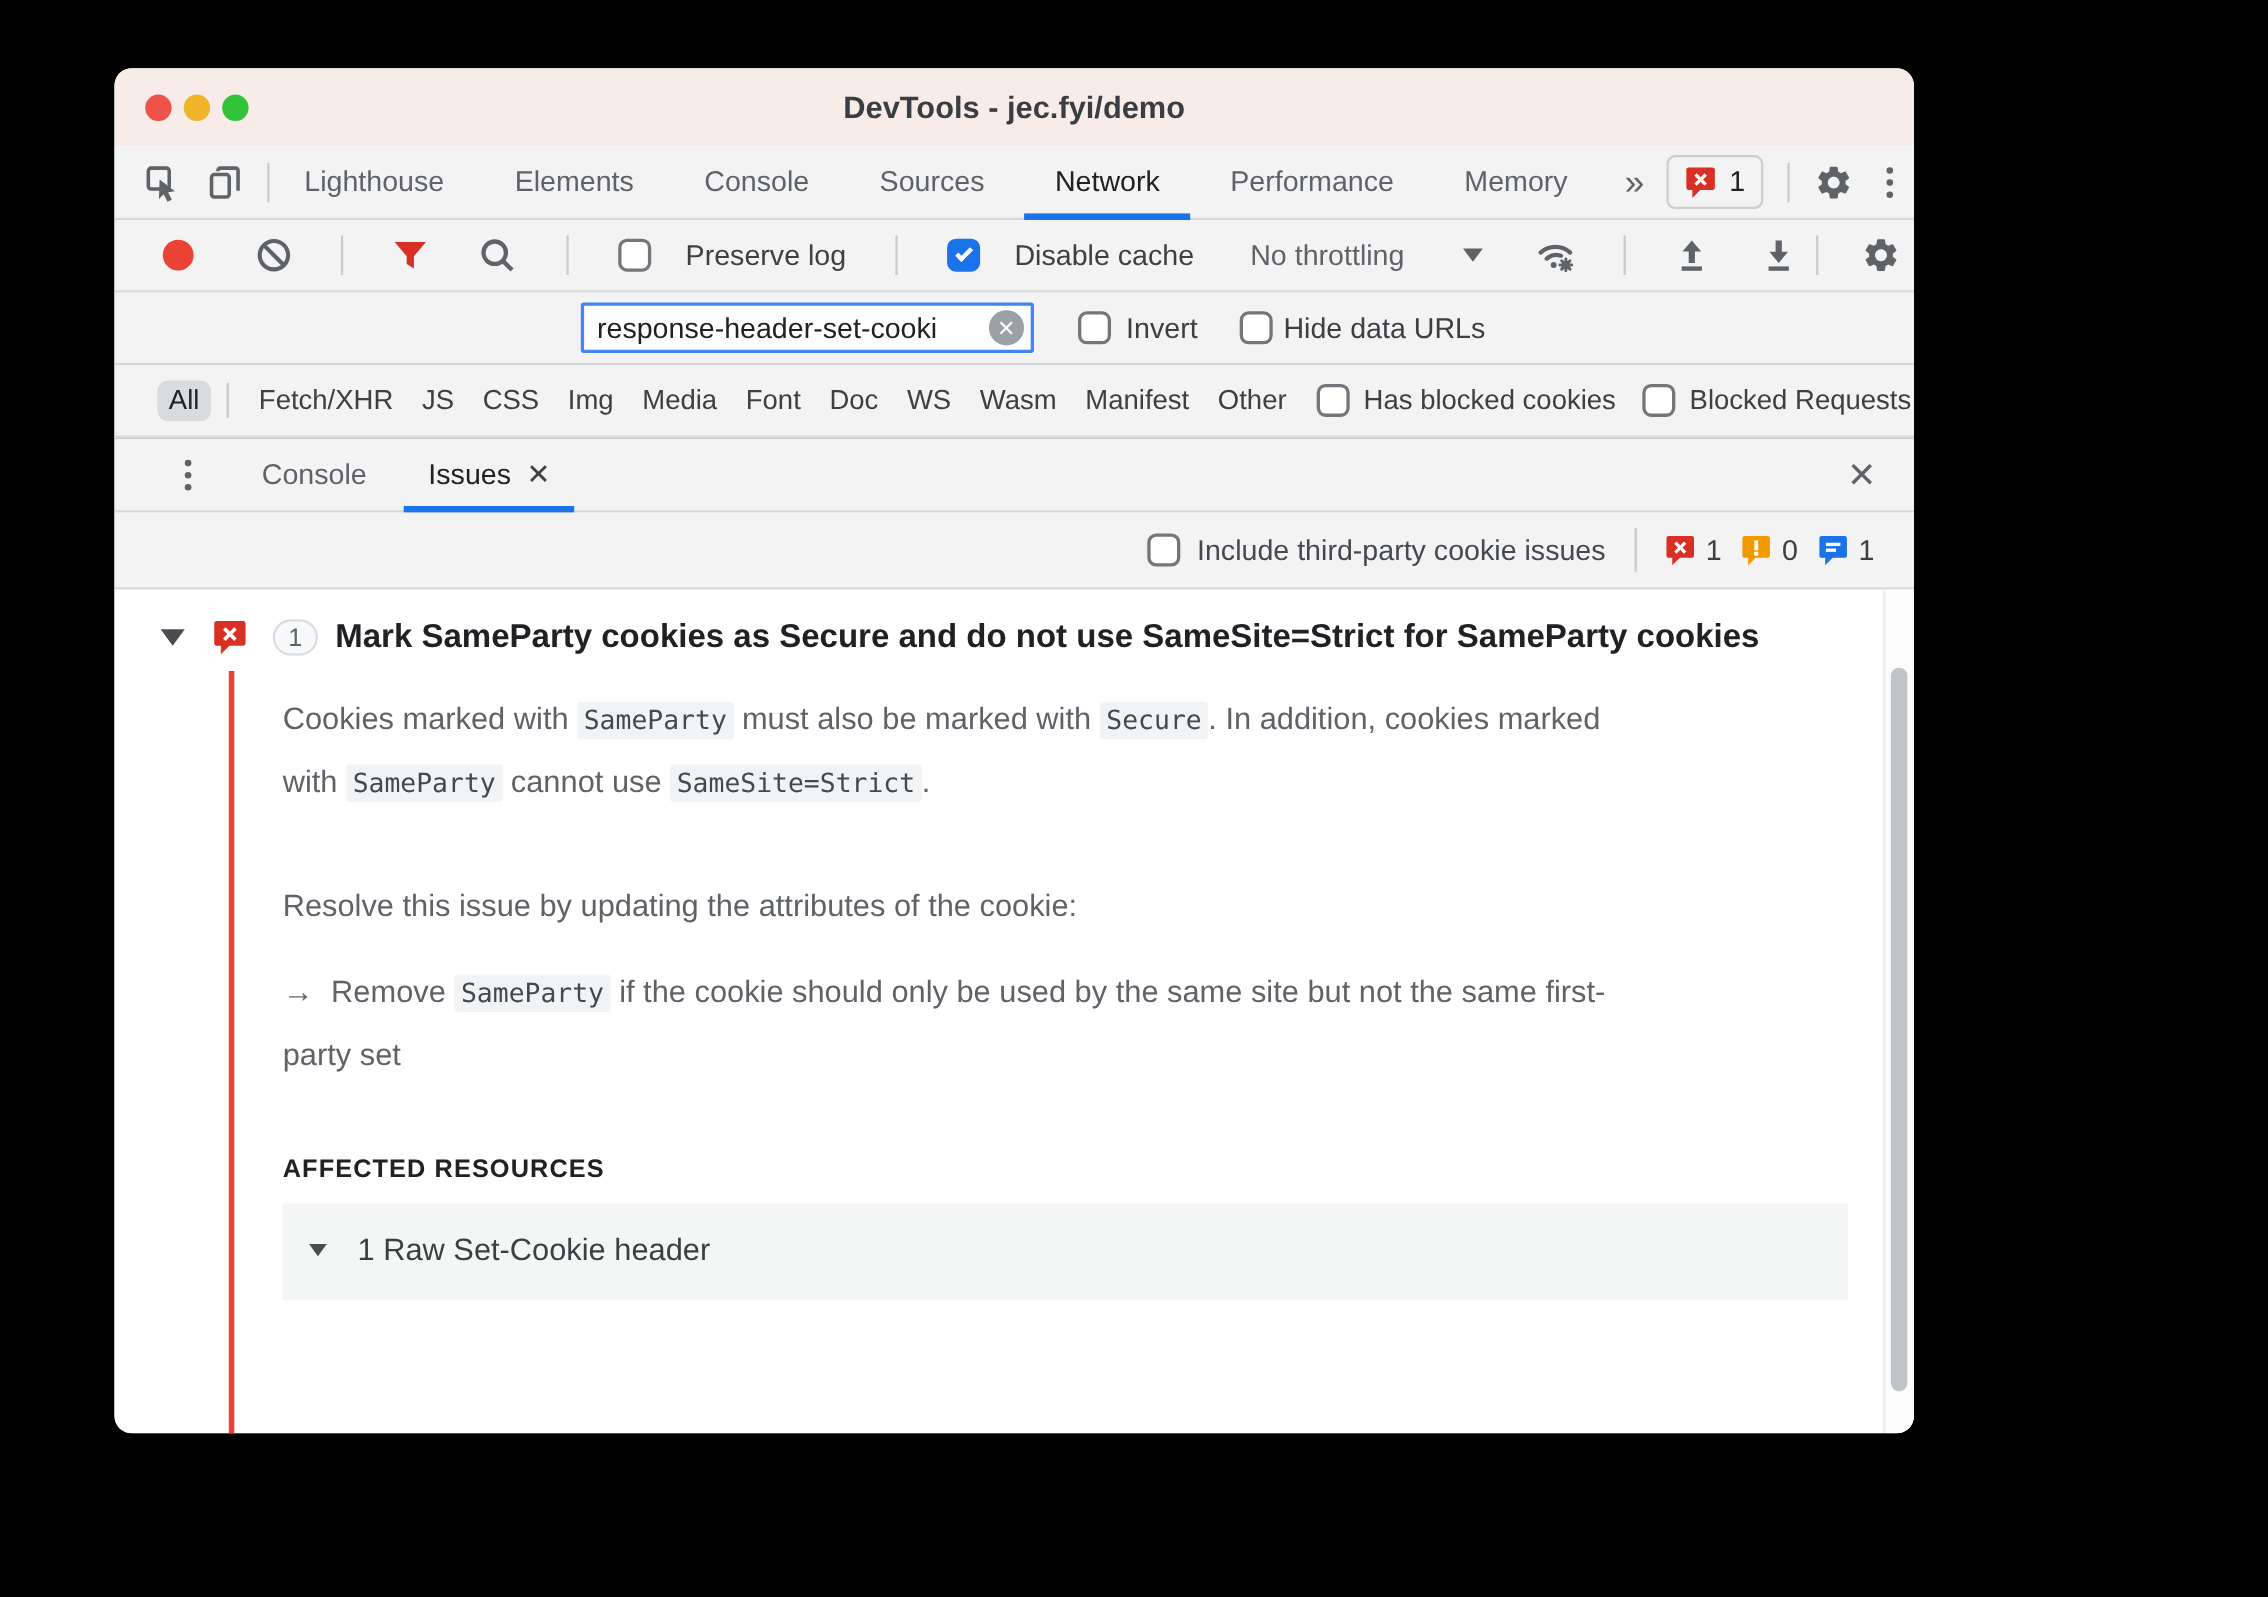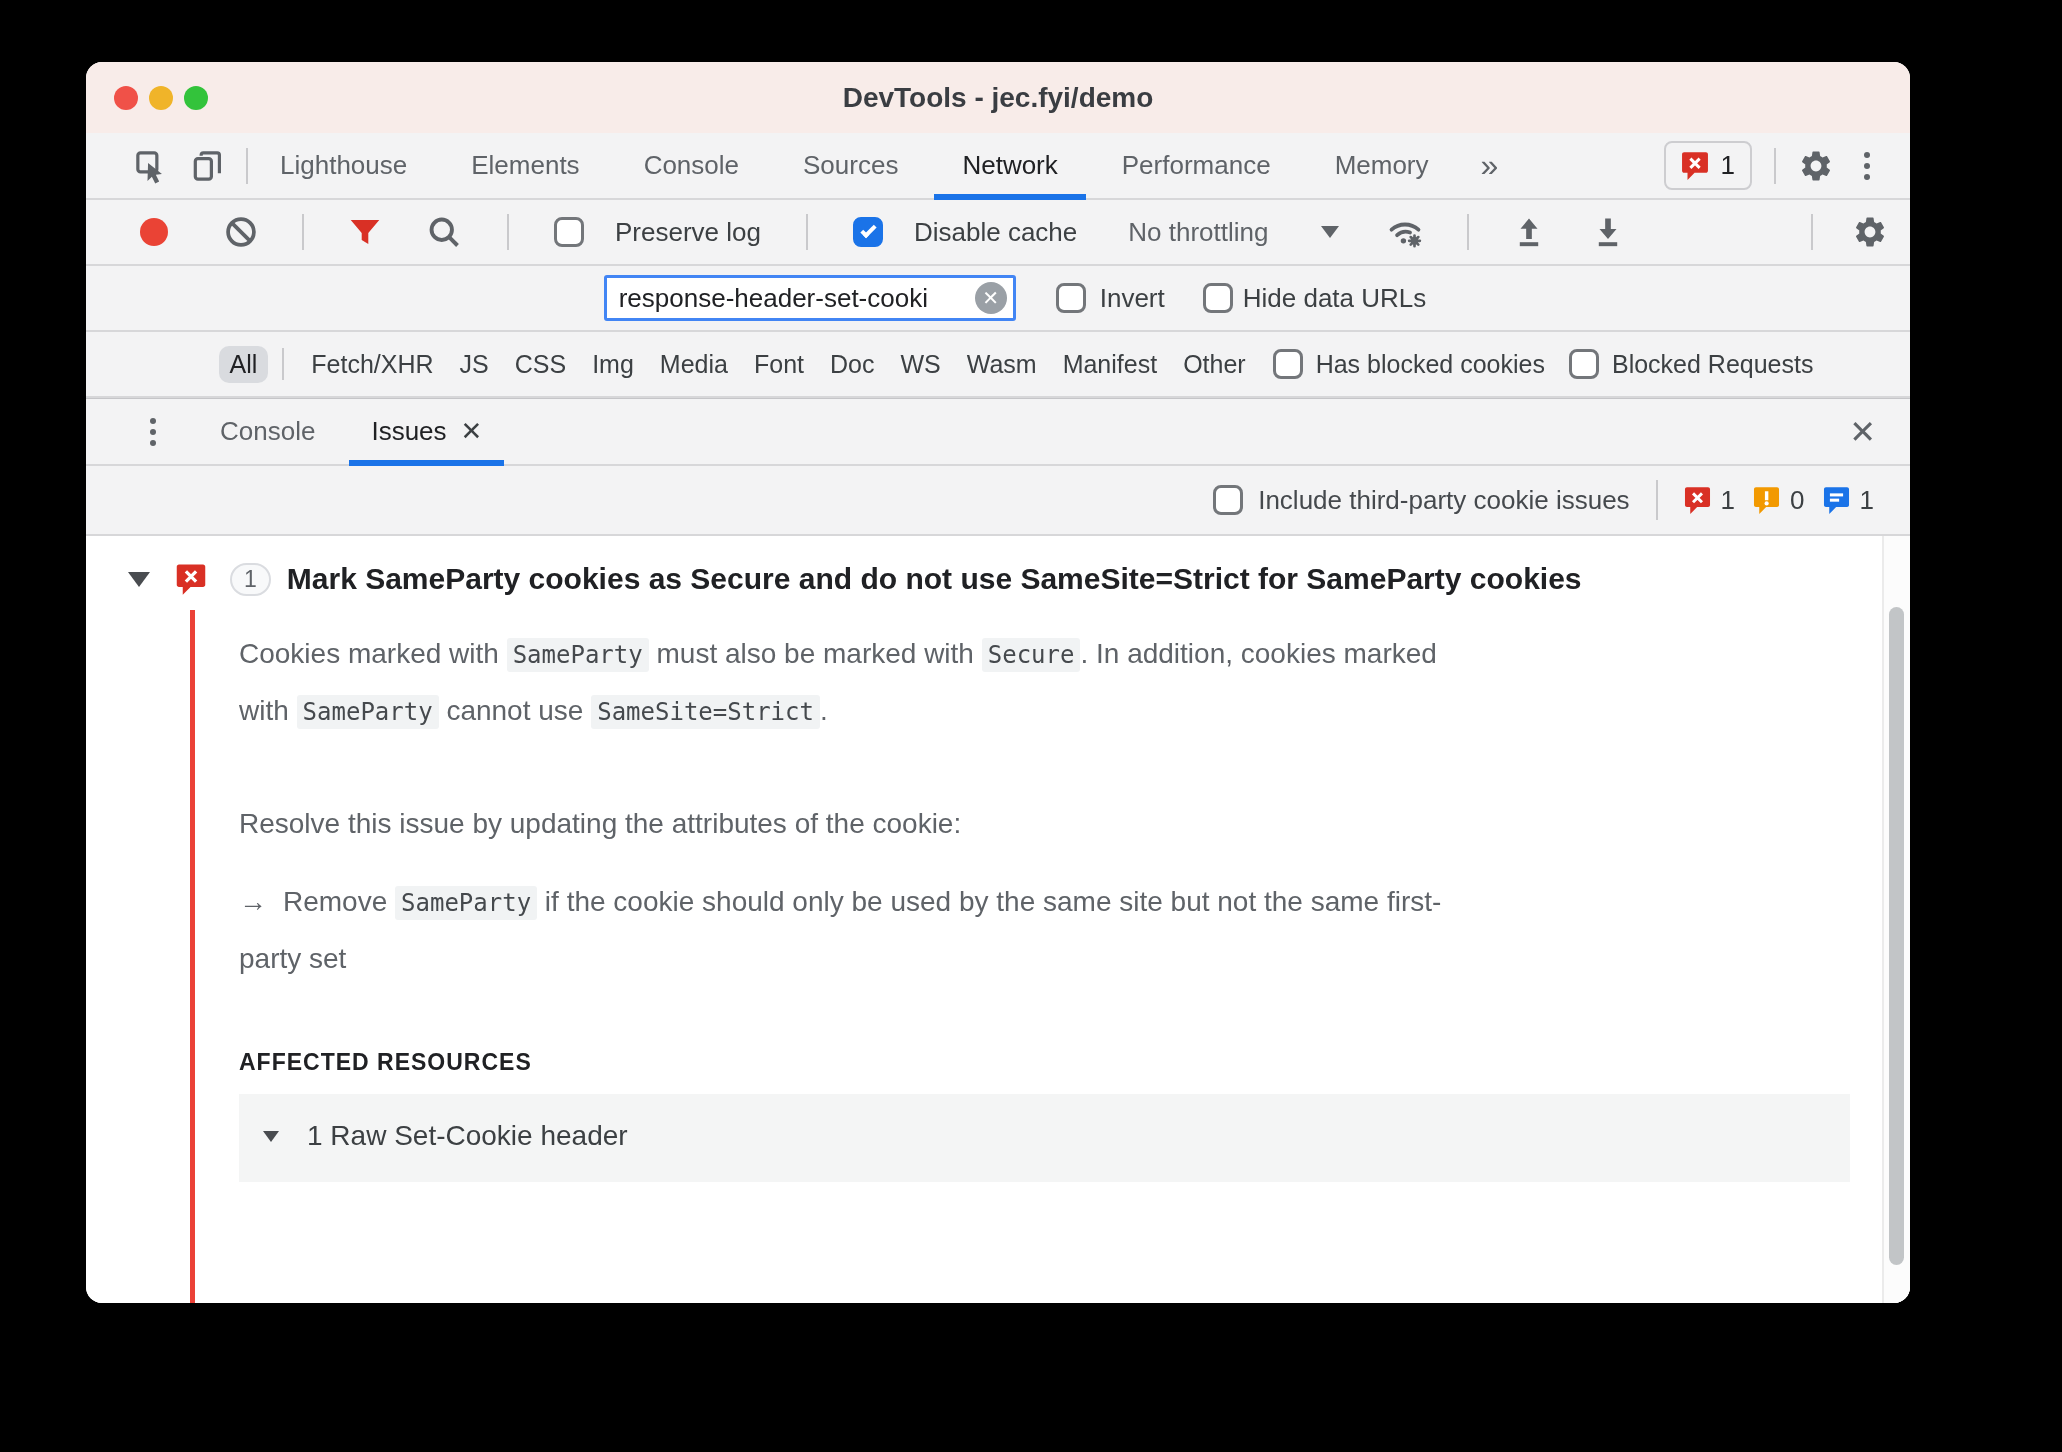--- a/index.html
+++ b/index.html
@@ -1,19 +1,19 @@
 <!DOCTYPE html>
 <html><head>
 <meta charset="utf-8">
 <style>
   html,body{margin:0;padding:0;background:#000;}
   *{box-sizing:border-box;}
   .stage{position:relative;width:2062px;height:1452px;background:#000;overflow:hidden;
          font-family:"Liberation Sans","DejaVu Sans",sans-serif;}
-  .window{position:absolute;left:86px;top:62px;width:1824px;height:1241px;background:#fff;
+  .window{position:absolute;left:104px;top:62px;width:1636px;height:1241px;background:#fff;
           border-radius:16px;overflow:hidden;box-shadow:0 30px 90px rgba(0,0,0,.8);}
   
   .titlebar{position:absolute;left:0;top:0;width:100%;height:71px;background:#f8ece9;
             display:flex;align-items:center;justify-content:center;}
   .title-text{font-size:28px;font-weight:bold;color:#3a3d42;}
   .lights{position:absolute;left:28px;top:0;height:100%;display:flex;align-items:center;gap:11px;}
   .light{width:24px;height:24px;border-radius:50%;}
   .light.red{background:#f05148;}
   .light.yellow{background:#f0b429;}
   .light.green{background:#33c33b;}

